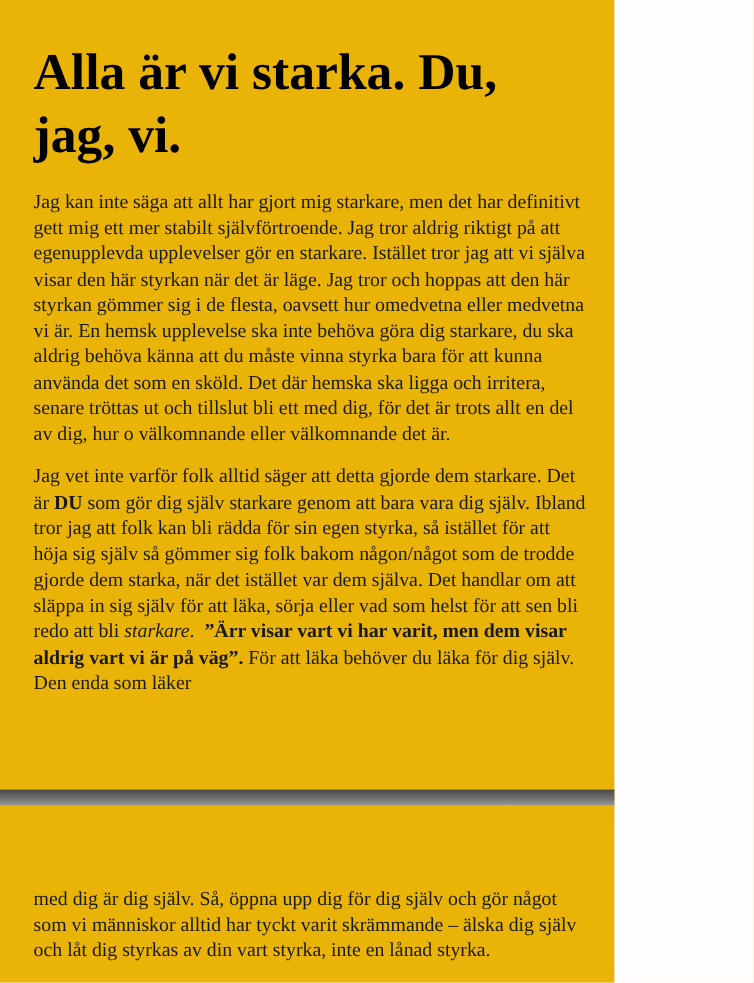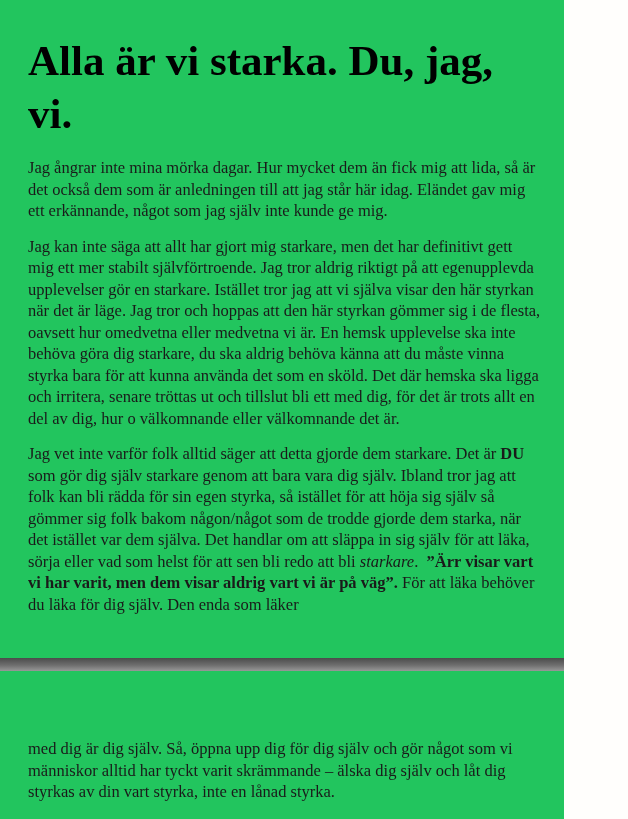--- a/index.html
+++ b/index.html
@@ -3,23 +3,23 @@
 <meta charset="utf-8">
 <style>
   html, body {
     margin: 0;
     padding: 0;
     background: #fffefc;
     font-family: "Liberation Serif", serif;
   }
   .screen {
     position: relative;
-    width: 564px;
+    width: 512px;
     height: 819px;
-    background: #22c55e;
+    background: #eab308;
     overflow: hidden;
   }
   .page-one {
     box-sizing: border-box;
     height: 658px;
     padding: 0 22px 0 28px;
     overflow: hidden;
   }
   .page-title {
     margin: 34px 0 17px 0;
@@ -50,21 +50,20 @@
   }
 </style>
 </head>
 <body>
 
 <div class="screen">
 
   <div class="page-one">
     <h1 class="page-title">Alla är vi starka. Du, jag, vi.</h1>
 
-    <p class="body-par">Jag ångrar inte mina mörka dagar. Hur mycket dem än fick mig att lida, så är det också dem som är anledningen till att jag står här idag. Eländet gav mig ett erkännande, något som jag själv inte kunde ge mig.</p>
 
     <p class="body-par">Jag kan inte säga att allt har gjort mig starkare, men det har definitivt gett mig ett mer stabilt självförtroende. Jag tror aldrig riktigt på att egenupplevda upplevelser gör en starkare. Istället tror jag att vi själva visar den här styrkan när det är läge. Jag tror och hoppas att den här styrkan gömmer sig i de flesta, oavsett hur omedvetna eller medvetna vi är. En hemsk upplevelse ska inte behöva göra dig starkare, du ska aldrig behöva känna att du måste vinna styrka bara för att kunna använda det som en sköld. Det där hemska ska ligga och irritera, senare tröttas ut och tillslut bli ett med dig, för det är trots allt en del av dig, hur o välkomnande eller välkomnande det är.</p>
 
     <p class="body-par"><span>Jag vet inte varför folk alltid säger att detta gjorde dem starkare. Det är </span><span class="bold-seg">DU</span><span> som gör dig själv starkare genom att bara vara dig själv. Ibland tror jag att folk kan bli rädda för sin egen styrka, så istället för att höja sig själv så gömmer sig folk bakom någon/något som de trodde gjorde dem starka, när det istället var dem själva. Det handlar om att släppa in sig själv för att läka, sörja eller vad som helst för att sen bli redo att bli </span><span class="italic-seg">starkare</span><span>.&nbsp; </span><span class="bold-seg">”Ärr visar vart vi har varit, men dem visar aldrig vart vi är på väg”.</span><span> För att läka behöver du läka för dig själv. Den enda som läker</span></p>
   </div>
 
   <div class="page-break-shadow"></div>
 
   <div class="page-two">
     <p class="body-par">med dig är dig själv. Så, öppna upp dig för dig själv och gör något som vi människor alltid har tyckt varit skrämmande – älska dig själv och låt dig styrkas av din vart styrka, inte en lånad styrka.</p>

